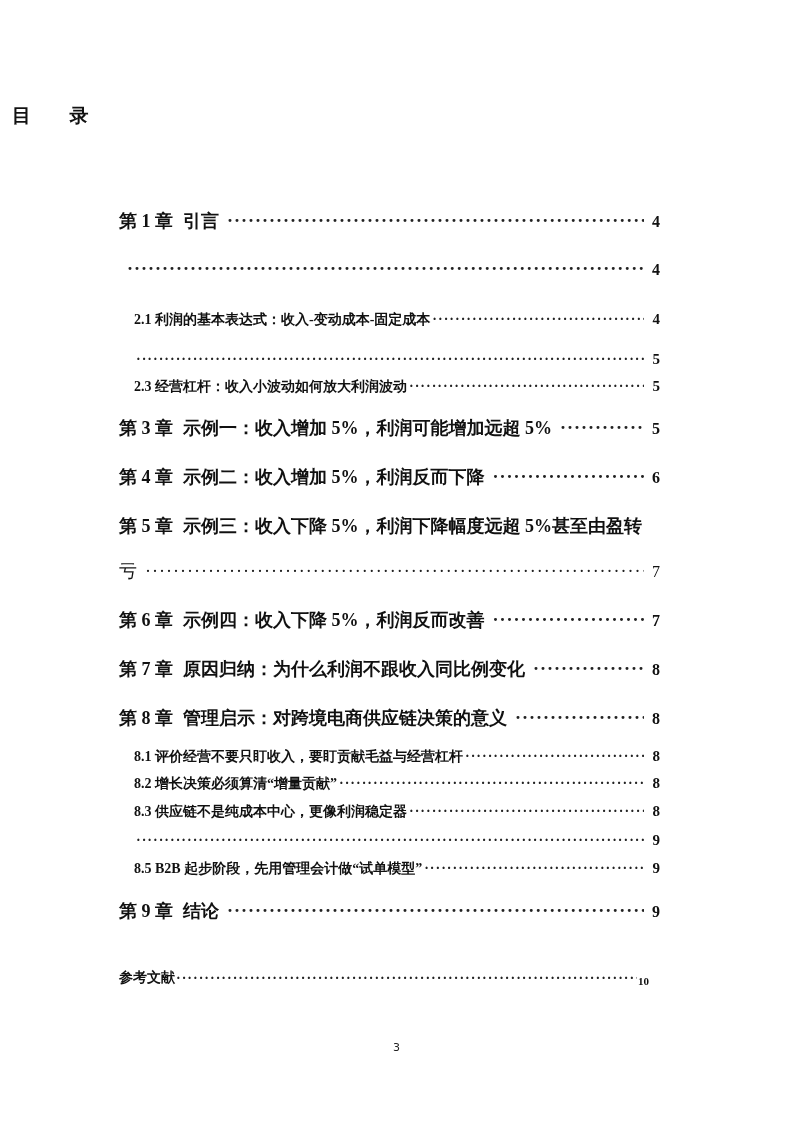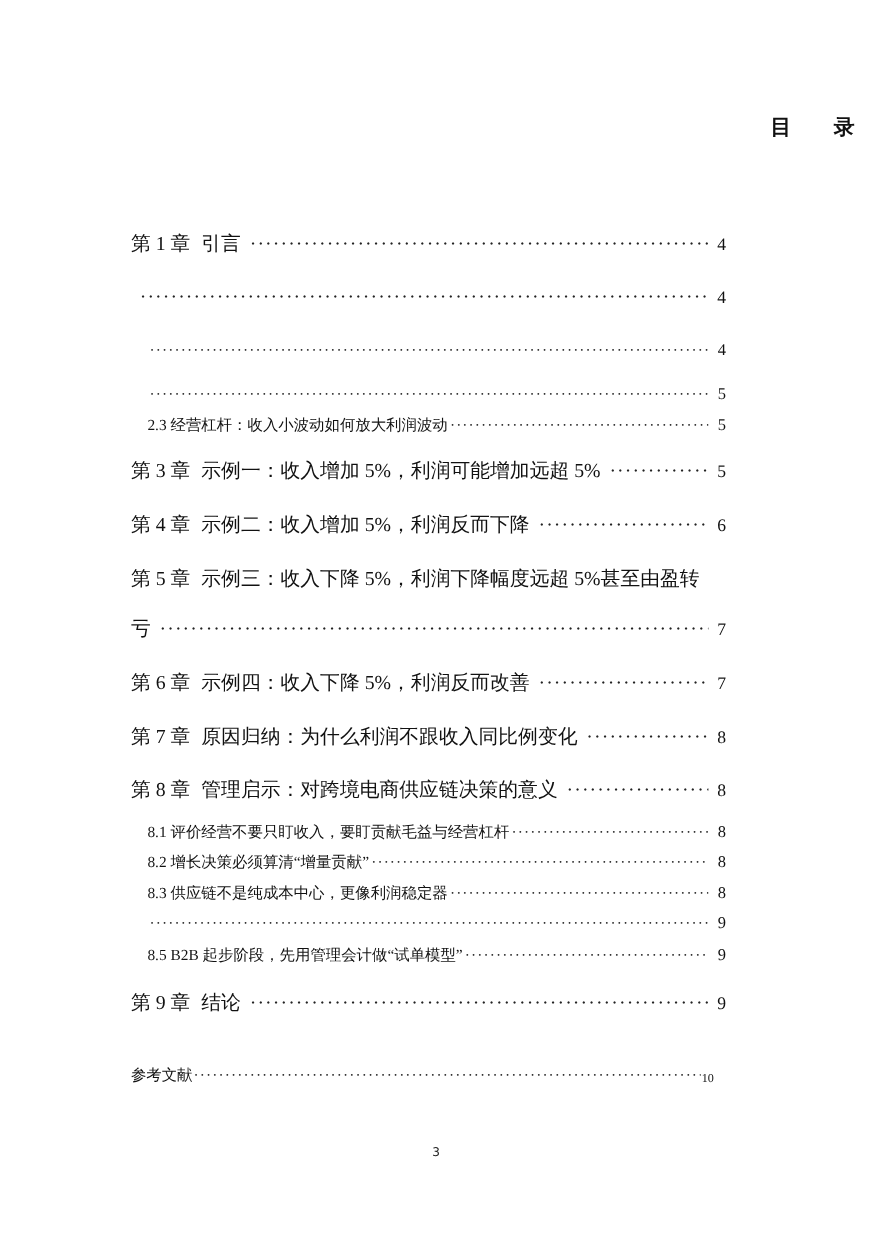--- a/index.html
+++ b/index.html
@@ -13,33 +13,34 @@
       position: relative;
       overflow: hidden;
       font-family: "Liberation Serif", "DejaVu Serif", serif;
       color: #111111;
     }
     .page-title {
       position: absolute;
       top: 103px;
       left: 0;
       width: 793px;
-      text-align: right;
+      text-align: left;
       font-family: "DejaVu Sans", "Liberation Sans", sans-serif;
       font-weight: bold;
       font-size: 19px;
       letter-spacing: 16px;
       padding-left: 12px;
       box-sizing: border-box;
     }
     .toc-entry {
       position: absolute;
       display: flex;
       align-items: baseline;
       white-space: nowrap;
+      font-weight: bold;
     }
     .toc-entry.chapter {
       left: 119px;
       width: 541px;
       font-size: 18px;
     }
     .toc-entry.section {
       left: 134px;
       width: 526px;
       font-size: 14px;
@@ -105,20 +106,21 @@
   <span class="toc-leader"></span>
   <span class="toc-page">4</span>
 </div>
 
 <div class="toc-entry chapter" style="top:259px">
   <span class="toc-leader"></span>
   <span class="toc-page">4</span>
 </div>
 
 <div class="toc-entry section" style="top:311px">
+  <span class="toc-label">2.1 利润的基本表达式：收入-变动成本-固定成本</span>
   <span class="toc-leader"></span>
   <span class="toc-page">4</span>
 </div>
 
 <div class="toc-entry section" style="top:351px">
   <span class="toc-leader"></span>
   <span class="toc-page">5</span>
 </div>
 
 <div class="toc-entry section" style="top:378px">

